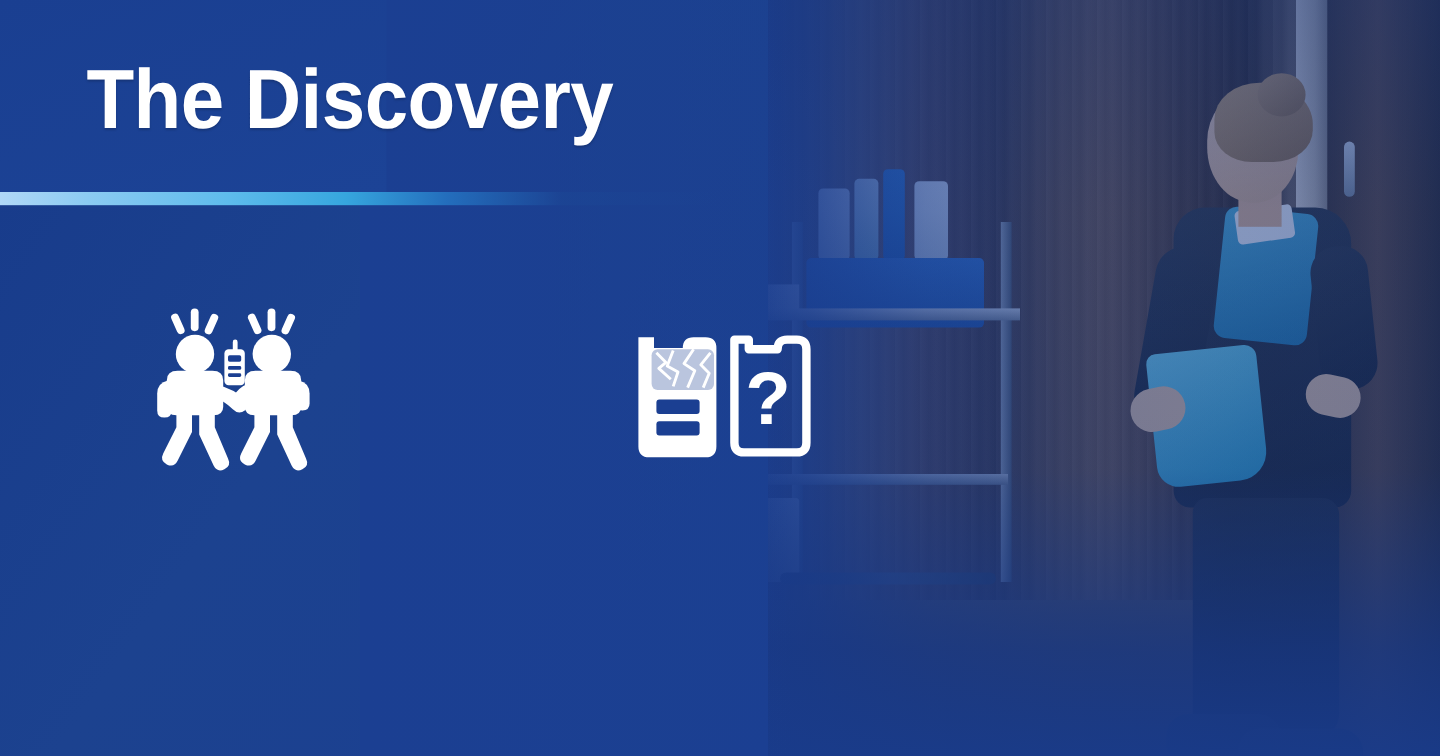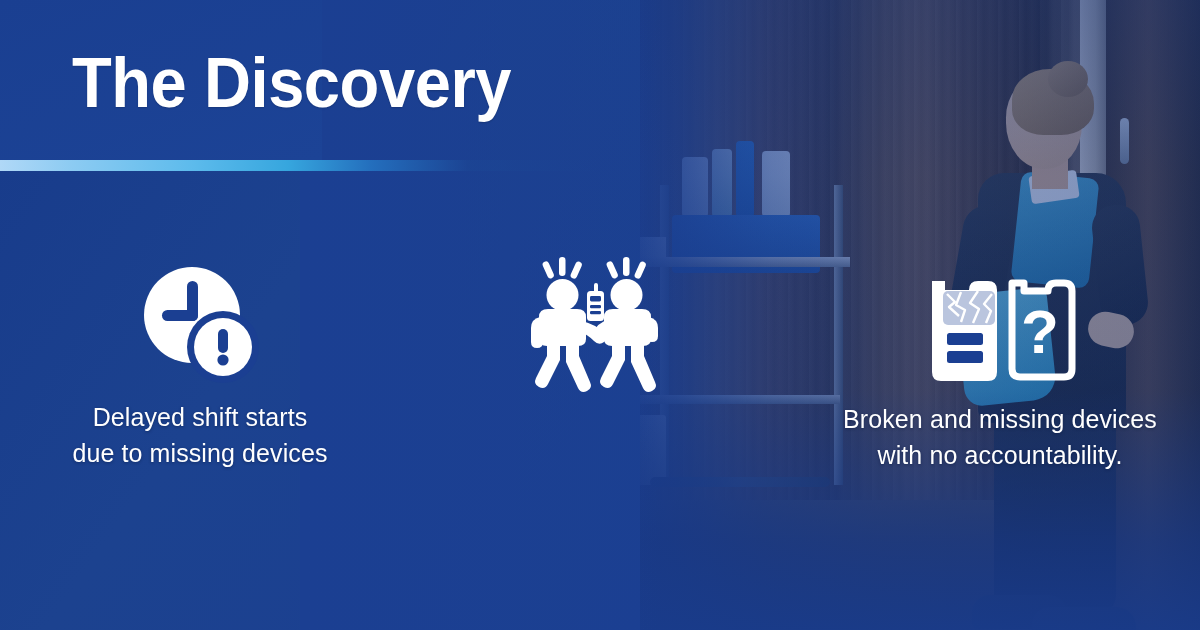--- a/index.html
+++ b/index.html
@@ -262,39 +262,20 @@
 
   <div class="left-panel"></div>
   <div class="left-panel-fade"></div>
   <div class="header-block"></div>
 
   <div class="title">The Discovery</div>
   <div class="divider"></div>
 
   <div class="features">
 
-    <div class="feature feature-1">
-      <div class="icon-wrap">
-        <svg width="132" height="132" viewBox="0 0 132 132" aria-hidden="true">
-
-          <circle cx="58" cy="56" r="48" fill="#ffffff"></circle>
-
-          <rect x="53" y="22" width="11" height="40" rx="5.5" fill="#1b3f92"></rect>
-          <rect x="28" y="51" width="36" height="11" rx="5.5" fill="#1b3f92"></rect>
-
-          <circle cx="89" cy="88" r="36" fill="#1b3f92"></circle>
-
-          <circle cx="89" cy="88" r="29" fill="#ffffff"></circle>
-          <rect x="84" y="70" width="10" height="24" rx="5" fill="#1b3f92"></rect>
-          <circle cx="89" cy="101" r="5.6" fill="#1b3f92"></circle>
-        </svg>
-      </div>
-      <div class="caption">Delayed shift starts
-due to missing devices</div>
-    </div>
 
     <div class="feature feature-2">
       <div class="icon-wrap">
         <svg width="150" height="140" viewBox="0 0 150 140" aria-hidden="true">
           <g fill="#ffffff">
 
             <rect x="20" y="6" width="6.5" height="18" rx="3.2" transform="rotate(-24 23 15)"></rect>
             <rect x="34" y="2" width="6.5" height="19" rx="3.2"></rect>
             <rect x="48" y="6" width="6.5" height="18" rx="3.2" transform="rotate(24 51 15)"></rect>
 
@@ -350,18 +331,16 @@
             <path d="M72 33 l-8 10 l7 7 l-5 12"></path>
           </g>
 
           <rect x="27" y="72" width="36" height="12" rx="2.5" fill="#1b3f92"></rect>
           <rect x="27" y="90" width="36" height="12" rx="2.5" fill="#1b3f92"></rect>
 
           <path d="M92 22 h12 v8 h24 q0-8 8-8 h8 q8 0 8 8 v78 q0 8-8 8 h-44 q-8 0-8-8 z" fill="none" stroke="#ffffff" stroke-width="7" stroke-linejoin="round"></path>
           <text x="120" y="92" font-family="'Liberation Sans', sans-serif" font-size="62" font-weight="bold" fill="#ffffff" text-anchor="middle">?</text>
         </svg>
       </div>
-      <div class="caption">Broken and missing devices
-with no accountability.</div>
     </div>
 
   </div>
 </div>
 
 </body></html>

